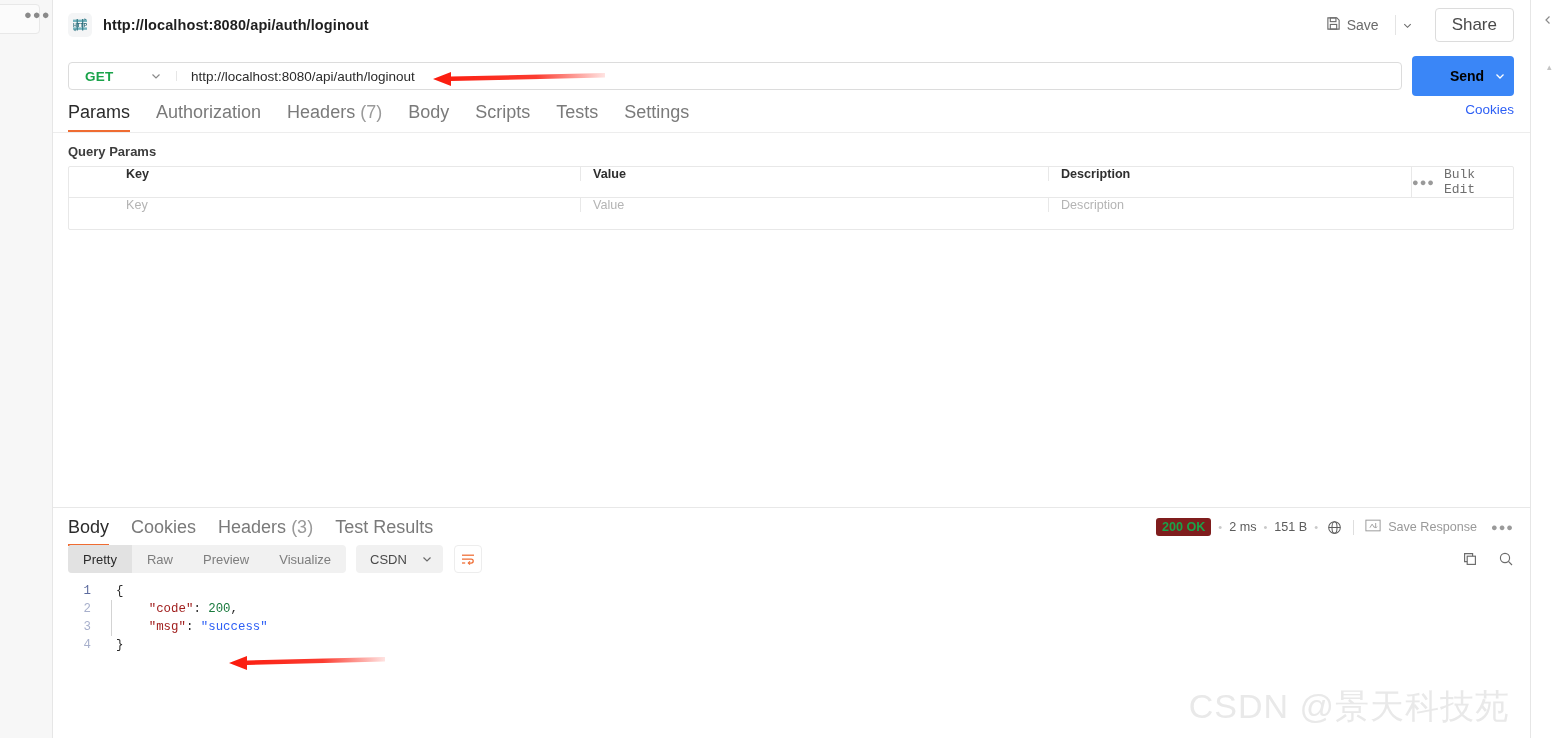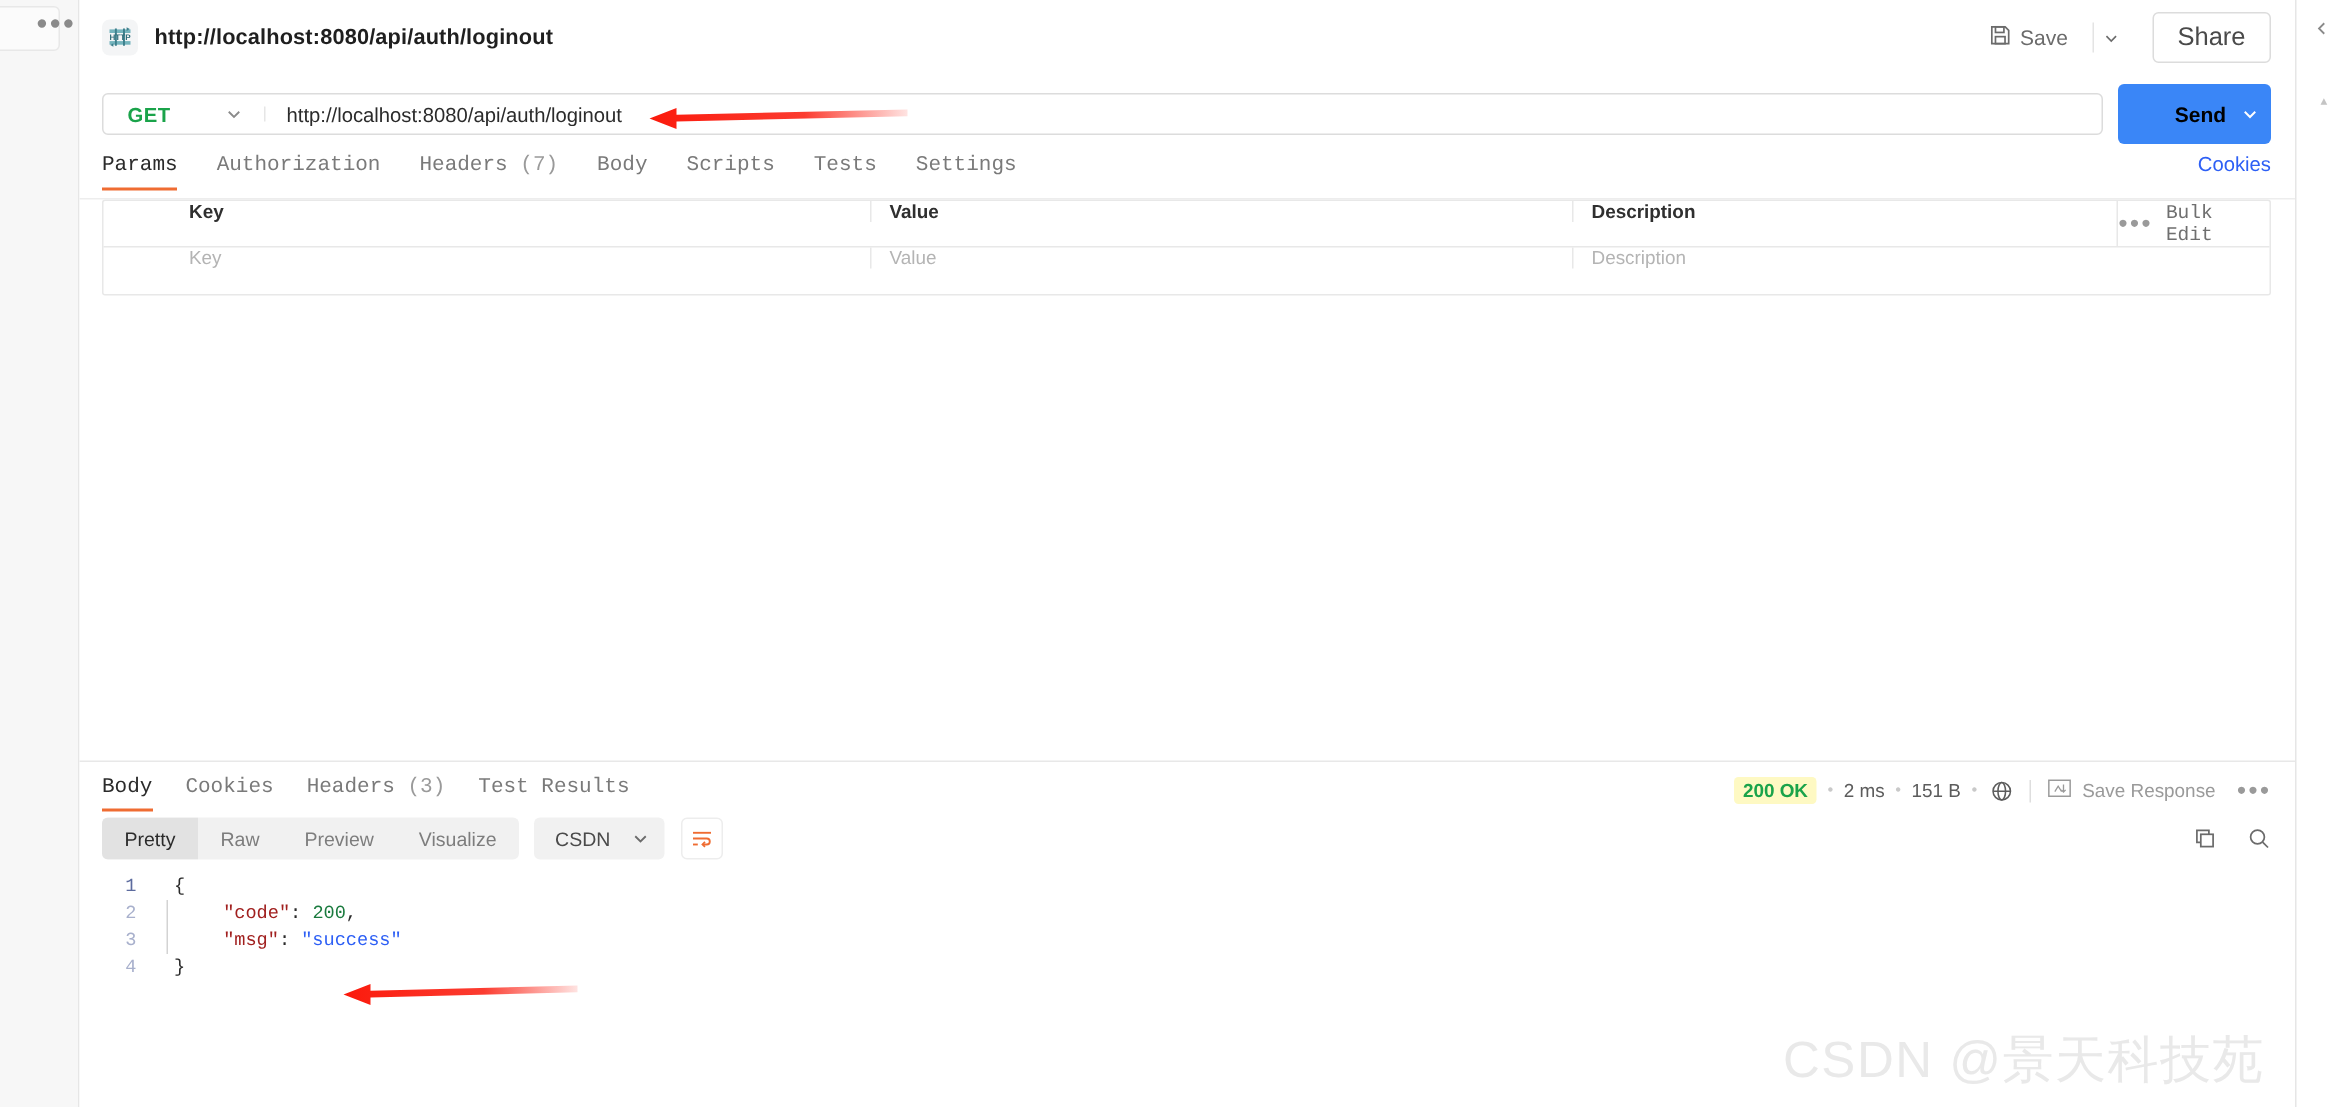--- a/index.html
+++ b/index.html
@@ -135,25 +135,24 @@
 
   
   .reqtabs {
     height: 31px; flex: 0 0 31px;
     display: flex; align-items: flex-start;
     padding: 0 16px 0 15px;
     border-bottom: 1px solid #ededed;
     position: relative;
   }
   .tab {
-    font-size: 14px; color: #7a7a7a;
+    font-size: 18px; color: #7a7a7a;
     padding: 0 0 8px 0; margin-right: 26px;
     cursor: pointer; position: relative;
     white-space: nowrap;
-    font-family: Liberation Mono, monospace;
   }
   .tab.active { color: #2b2b2b; }
   .tab.active::after {
     content: ""; position: absolute;
     left: 0; right: 0; bottom: -1px; height: 2px;
     background: #ef6c32;
   }
   .tab .muted { color: #9a9a9a; }
   .cookies-link {
     margin-left: auto; font-size: 13.5px; color: #2d5ff5; cursor: pointer;
@@ -208,21 +207,21 @@
     padding: 9px 16px 0 15px;
     position: relative;
   }
   .resptabs .tab { margin-right: 22px; padding-bottom: 7px; }
   .resp-meta {
     margin-left: auto; display: flex; align-items: center; gap: 0;
     font-size: 12.6px; color: #5c5c5c;
     padding-top: 1px;
   }
   .status-pill {
-    background: #fef9c3; color: #1aa34a;
+    background: #7f1d1d; color: #1aa34a;
     font-size: 12.6px; font-weight: bold;
     padding: 2px 6px; border-radius: 3px;
   }
   .meta-dot { color: #c9c9c9; margin: 0 7px; font-size: 11px; }
   .globe { margin-left: 2px; display: flex; align-items: center; }
   .meta-sep { width: 1px; height: 15px; background: #dedede; margin: 0 11px; }
   .save-resp {
     display: flex; align-items: center; gap: 7px;
     color: #9a9a9a; cursor: pointer;
   }
@@ -396,20 +395,21 @@
       </div>
       <div class="tab">
         <span>Tests</span>
       </div>
       <div class="tab">
         <span>Settings</span>
       </div>
       <div class="cookies-link">Cookies</div>
     </div>
 
+    <div class="qp-title">Query Params</div>
 
     <div class="qp-table">
       <div class="qp-row head">
         <div class="qp-cb"></div>
         <div class="qp-cell key">Key</div>
         <div class="qp-cell val">Value</div>
         <div class="qp-cell desc">Description</div>
         <div class="qp-bulk">
           <span class="dots">●●●</span>
           <span class="bulk-label">Bulk Edit</span>

